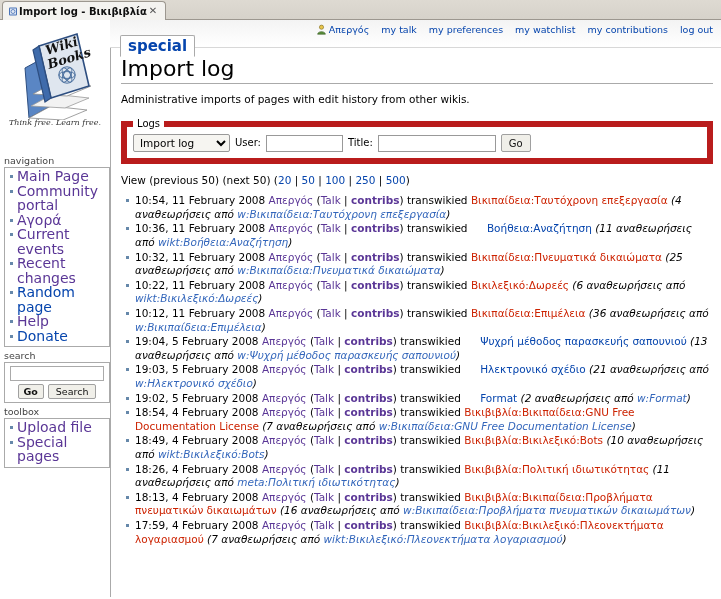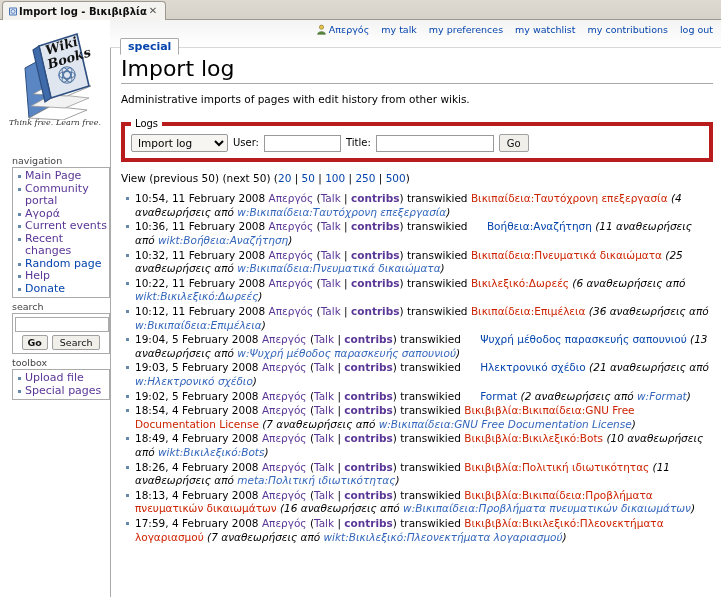--- a/index.html
+++ b/index.html
@@ -89,21 +89,21 @@
   #logo .logo-img { position: absolute; left: 19px; top: 8px; }
   #logo .tagline {
     position: absolute; left: 0; top: 98px; width: 110px;
     text-align: center;
     font-family: "DejaVu Serif", "Liberation Serif", serif;
     font-style: italic;
     font-size: 8px;
     color: #333;
   }
 
-  .portlet { margin: 0 0 3px 0; padding: 0 0 0 12px; }
+  .portlet { margin: 0 0 3px 0; padding: 0 0 0 4px; }
   .portlet h5 {
     margin: 0; padding: 0 0 1px 0;
     font-size: 9.5px; font-weight: normal;
     color: #444; text-transform: lowercase;
   }
   .portlet .pBody {
     border: 1px solid #aaa;
     background: #fff;
     padding: 2px 0 2px 0;
     margin: 0;
@@ -116,21 +116,21 @@
     padding: 0;
     margin: 0;
   }
   .portlet li:before {
     content: "";
     position: absolute;
     left: -7px; top: 5px;
     width: 3px; height: 3px;
     background: #6688aa;
   }
-  .portlet a { color: #5a3696; text-decoration: none; font-size: 11px; margin-top: 32px; }
+  .portlet a { color: #5a3696; text-decoration: none; font-size: 14px; margin-top: 32px; }
   .portlet a.blue { color: #0645ad; }
 
   #p-search .pBody { padding: 3px 2px; text-align: center; }
   #searchInput {
     width: 94px; height: 15px;
     border: 1px solid #aaa;
     font-size: 10px;
     padding: 1px 2px;
     margin-bottom: 3px;
     display: block;
@@ -173,21 +173,21 @@
     left: 10px; bottom: 0px;
     height: 14px;
     z-index: 6;
   }
   #p-cactions .tab {
     display: inline-block;
     background: #fff;
     border: 1px solid #aaa;
     border-bottom: 1px solid #fff;
     padding: 1px 7px 1px 7px;
-    font-size: 11px;
+    font-size: 15px;
     font-weight: bold;
     color: #0645ad;
     text-decoration: none;
     border-radius: 2px 2px 0 0;
     position: relative;
     top: 1px;
   }
   #content {
     background: #fff;
     border-left: 1px solid #aaa;
@@ -208,21 +208,21 @@
     border-bottom: 1px solid #aaa;
     color: #000;
     line-height: 1.15;
   }
   #content h1.sans {
     font-family: "DejaVu Sans", "Liberation Sans", sans-serif;
   }
   .subtitle { font-size: 10.5px; margin: 8px 0 10px 0; color: #000; }
 
   fieldset#log-fieldset {
-    border: 4px solid #b91c1c;
+    border: 6px solid #b91c1c;
     margin: 0 0 0 0;
     padding: 3px 6px 6px 6px;
   }
   fieldset#log-fieldset legend {
     font-size: 10px;
     padding: 0 4px;
     color: #000;
   }
   .form-row { display: flex; align-items: center; gap: 5px; font-size: 10.5px; }
   select#log-type {

